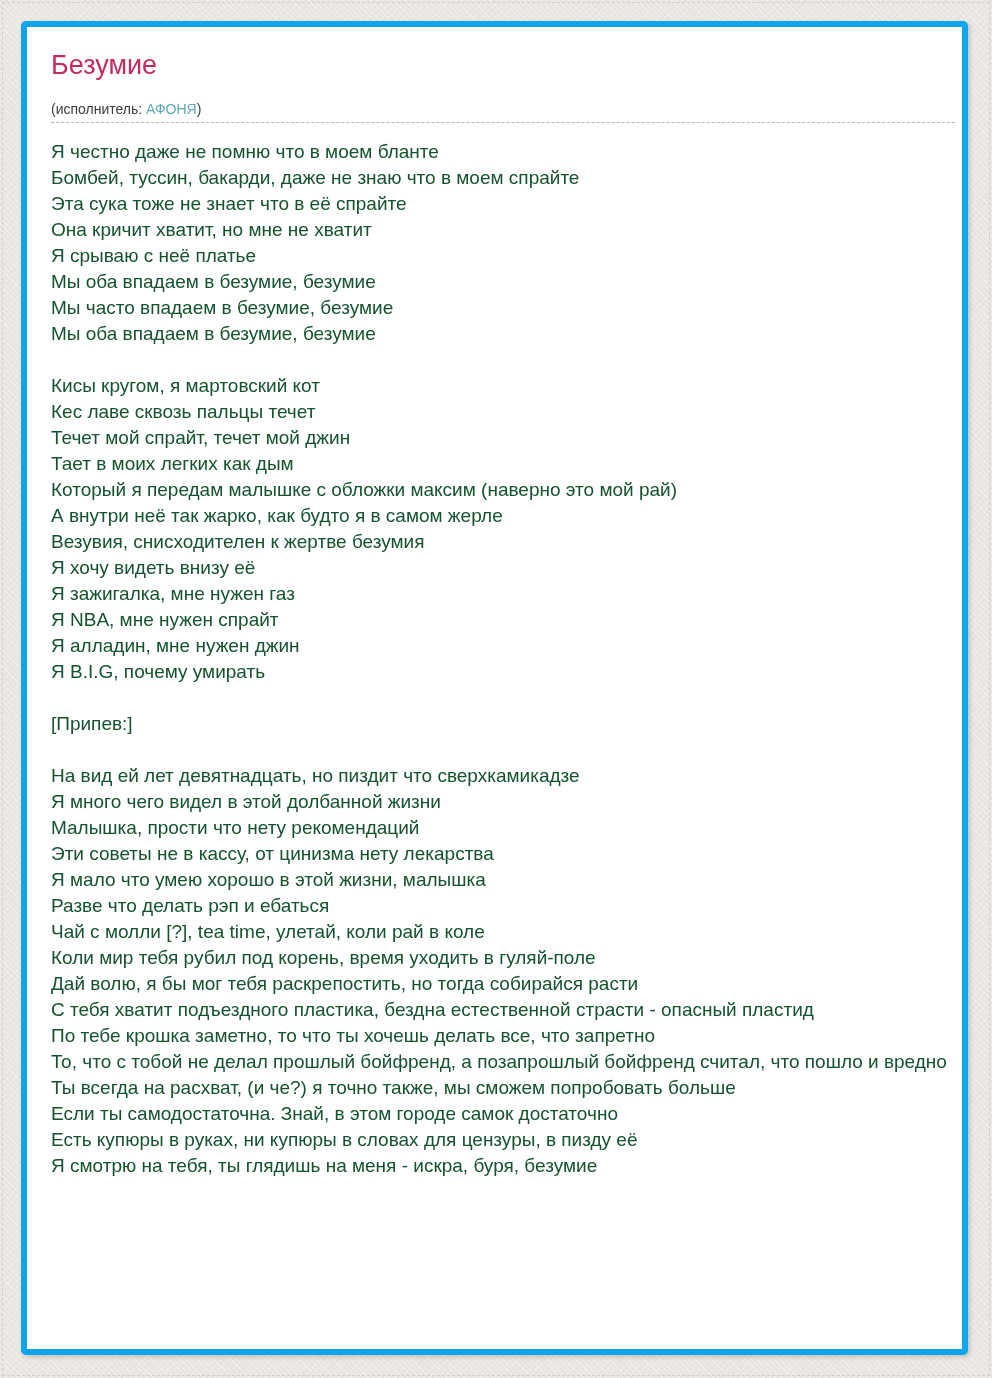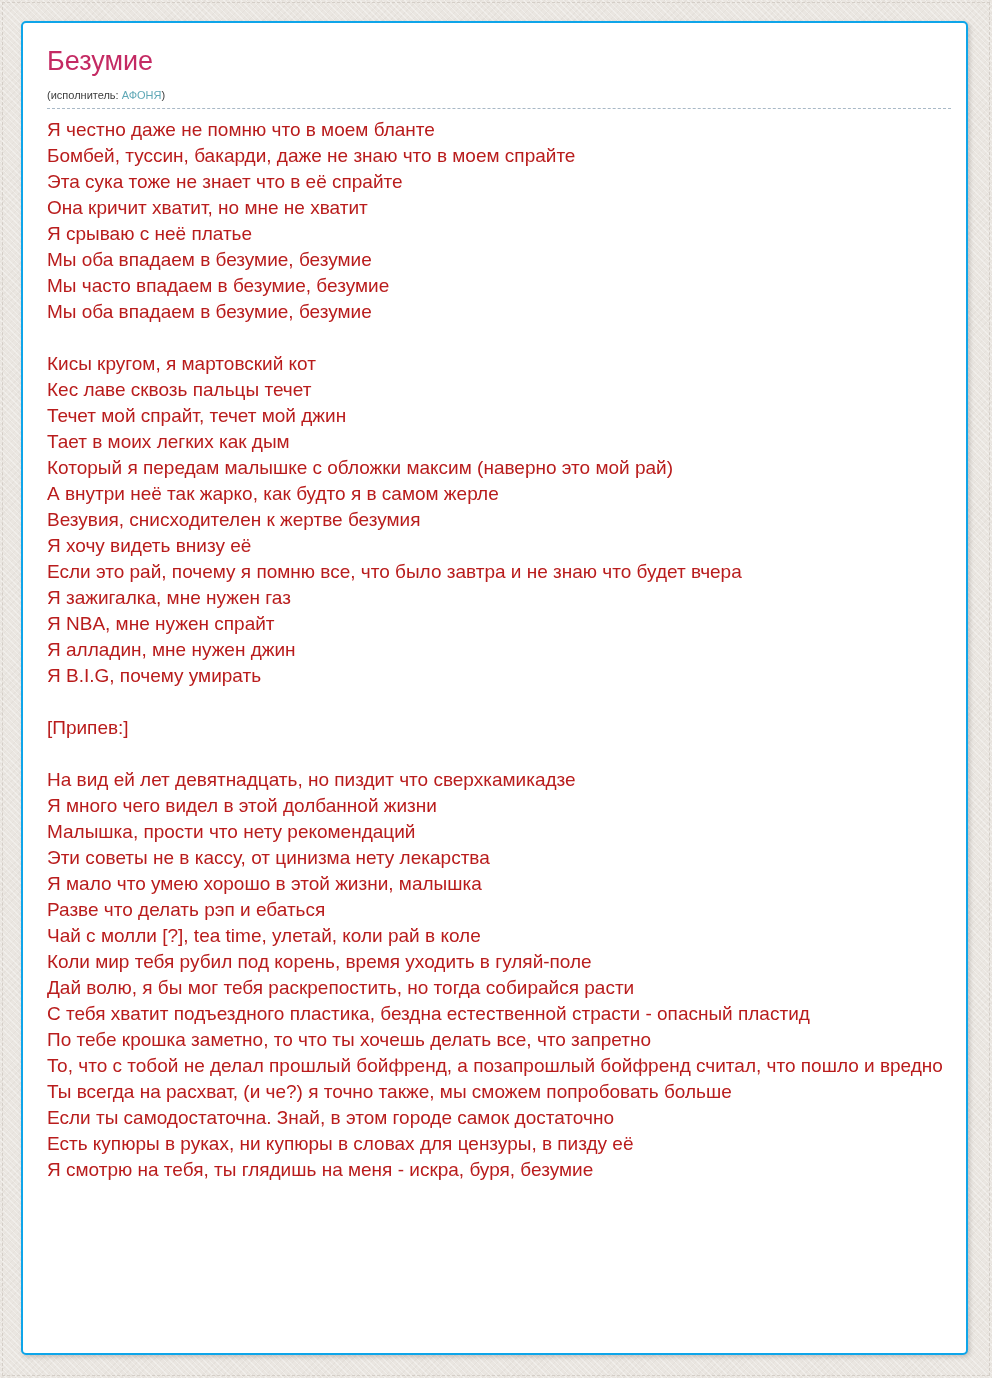--- a/index.html
+++ b/index.html
@@ -24,54 +24,54 @@
     pointer-events: none;
   }
   .card {
     position: absolute;
     left: 21px;
     top: 21px;
     width: 947px;
     height: 1334px;
     box-sizing: border-box;
     background: #ffffff;
-    border: 2px solid #0ea5e9;
+    border: 6px solid #0ea5e9;
     border-radius: 5px;
     box-shadow: 2px 2px 4px rgba(125,120,114,0.35);
     padding: 23px 0 0 24px;
     overflow: hidden;
   }
   .header {
     width: 904px;
     border-bottom: 1px dashed #a9b9c7;
     padding-bottom: 3px;
   }
   .title {
     margin: 0;
     font-size: 27px;
     font-weight: 400;
     line-height: 31px;
     color: #c42a63;
   }
   .artist-line {
-    margin-top: 8px;
-    font-size: 11px;
+    margin-top: 18px;
+    font-size: 14px;
     line-height: 20px;
     color: #3c3c3c;
   }
   .artist-link {
     color: #5fa8b6;
     text-decoration: none;
     cursor: pointer;
   }
   .lyrics {
-    margin-top: 8px;
+    margin-top: 16px;
     font-size: 19px;
     line-height: 26px;
-    color: #b91c1c;
+    color: #14532d;
     white-space: nowrap;
   }
   .line {
     height: 26px;
   }
 </style>
 </head>
 <body>
 
 <div class="stitch-border"></div>
@@ -92,21 +92,20 @@
       <div class="line">Мы оба впадаем в безумие, безумие</div>
       <div class="line">&nbsp;</div>
       <div class="line">Кисы кругом, я мартовский кот</div>
       <div class="line">Кес лаве сквозь пальцы течет</div>
       <div class="line">Течет мой спрайт, течет мой джин</div>
       <div class="line">Тает в моих легких как дым</div>
       <div class="line">Который я передам малышке с обложки максим (наверно это мой рай)</div>
       <div class="line">А внутри неё так жарко, как будто я в самом жерле</div>
       <div class="line">Везувия, снисходителен к жертве безумия</div>
       <div class="line">Я хочу видеть внизу её</div>
-      <div class="line">Если это рай, почему я помню все, что было завтра и не знаю что будет вчера</div>
       <div class="line">Я зажигалка, мне нужен газ</div>
       <div class="line">Я NBA, мне нужен спрайт</div>
       <div class="line">Я алладин, мне нужен джин</div>
       <div class="line">Я B.I.G, почему умирать</div>
       <div class="line">&nbsp;</div>
       <div class="line">[Припев:]</div>
       <div class="line">&nbsp;</div>
       <div class="line">На вид ей лет девятнадцать, но пиздит что сверхкамикадзе</div>
       <div class="line">Я много чего видел в этой долбанной жизни</div>
       <div class="line">Малышка, прости что нету рекомендаций</div>

